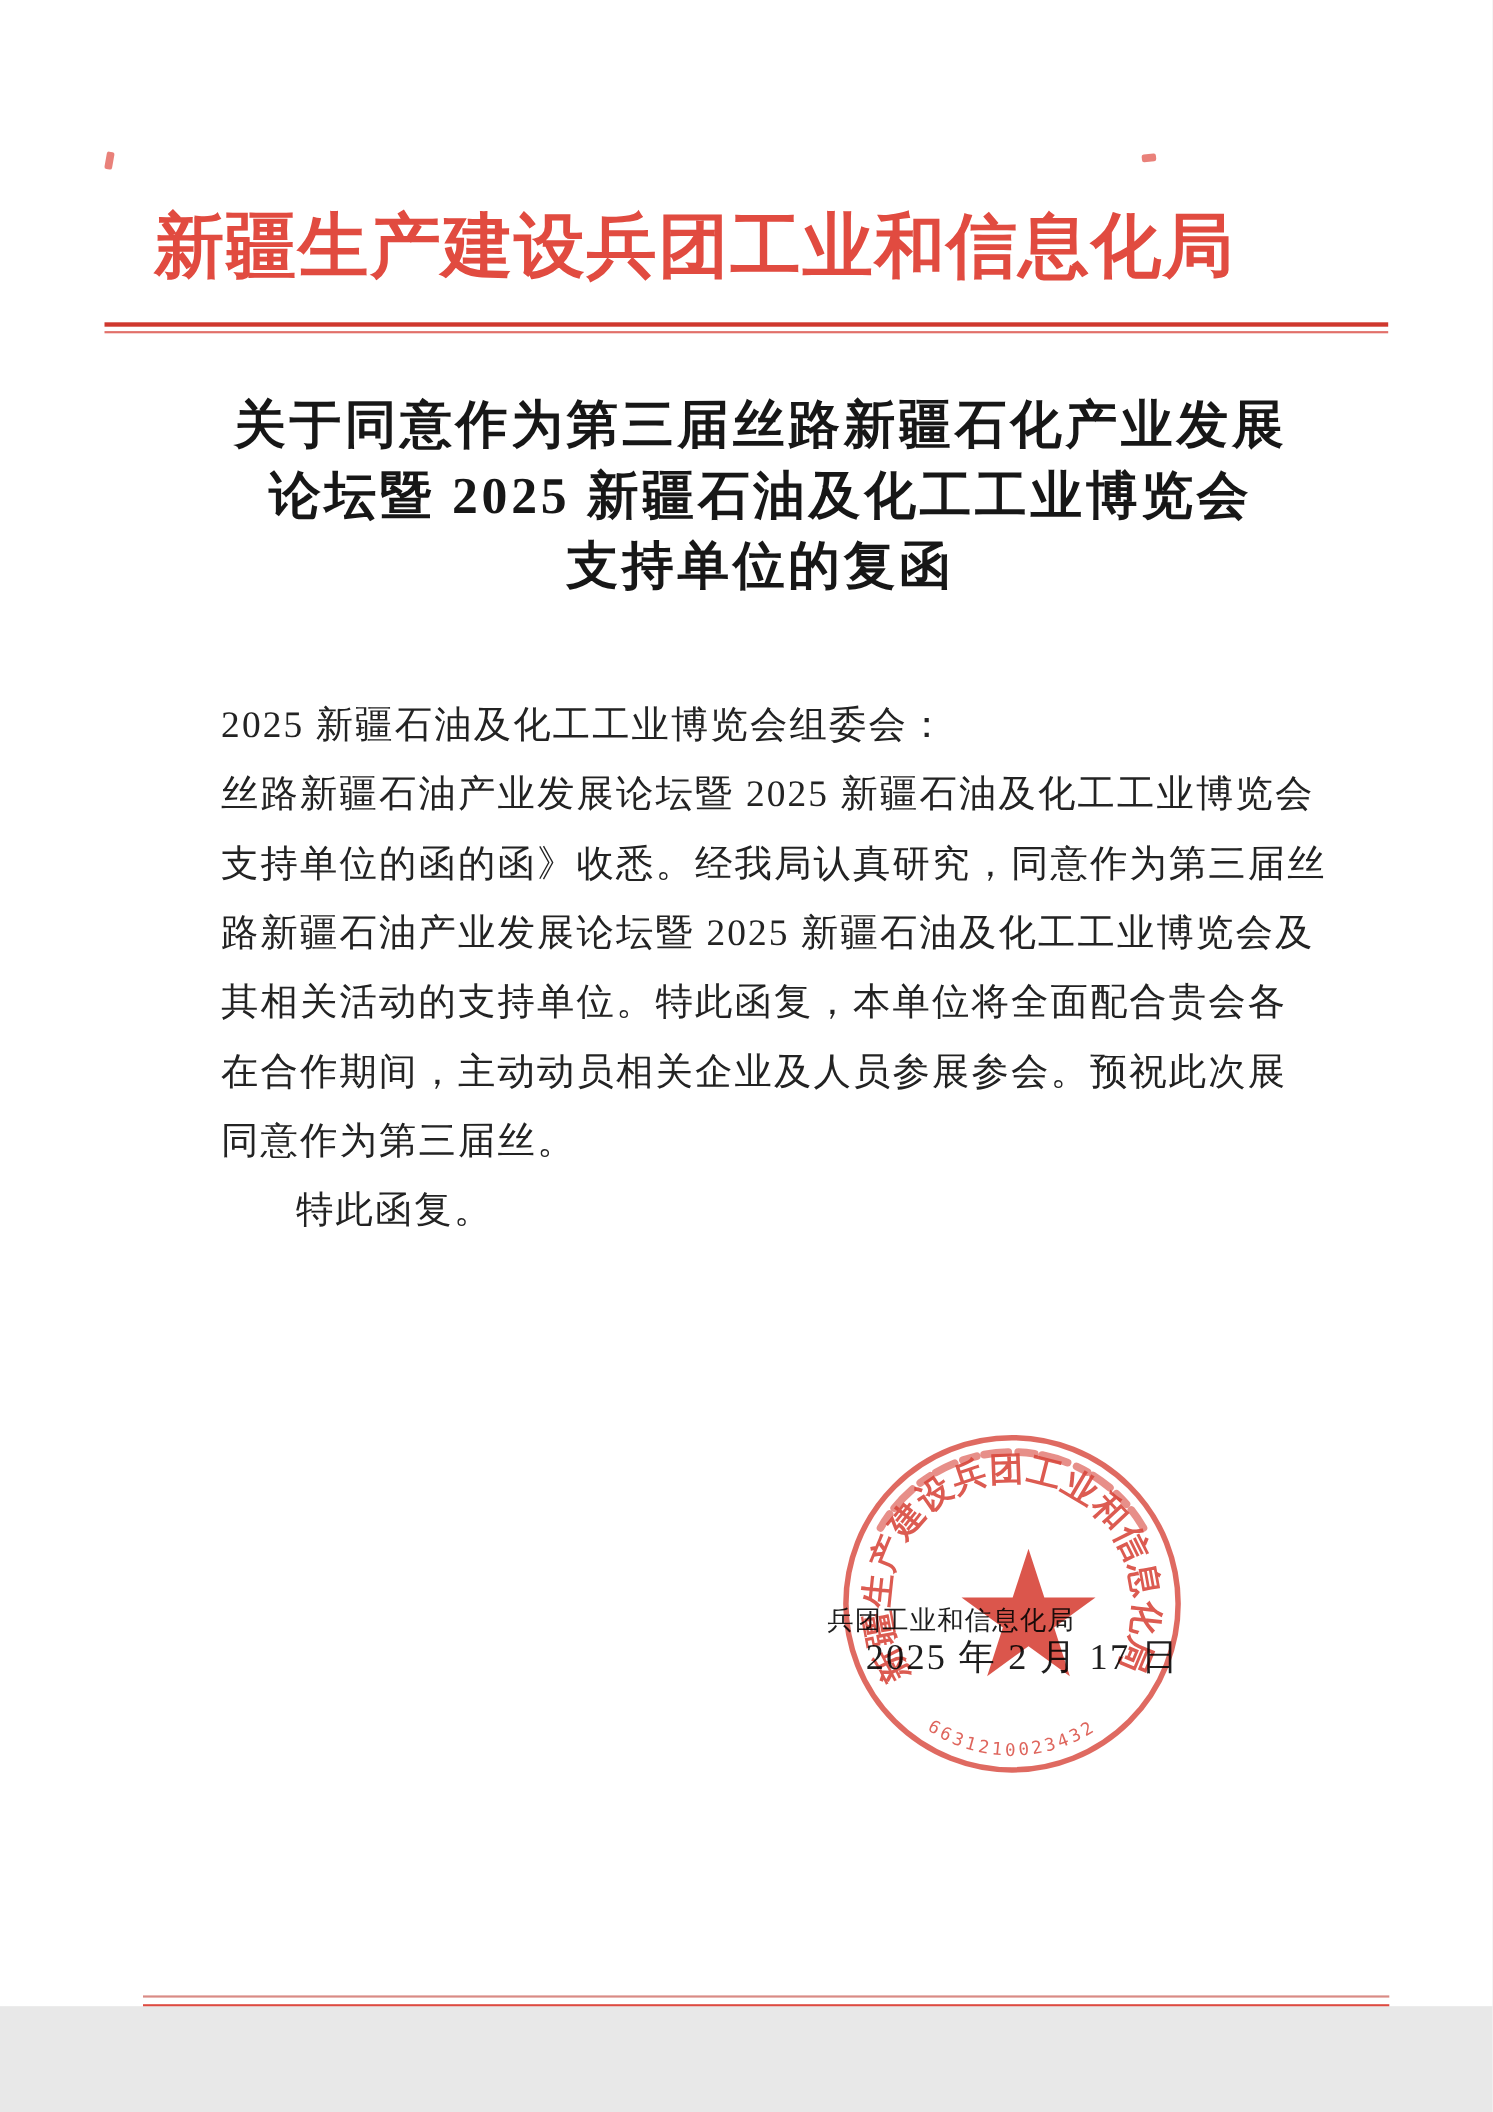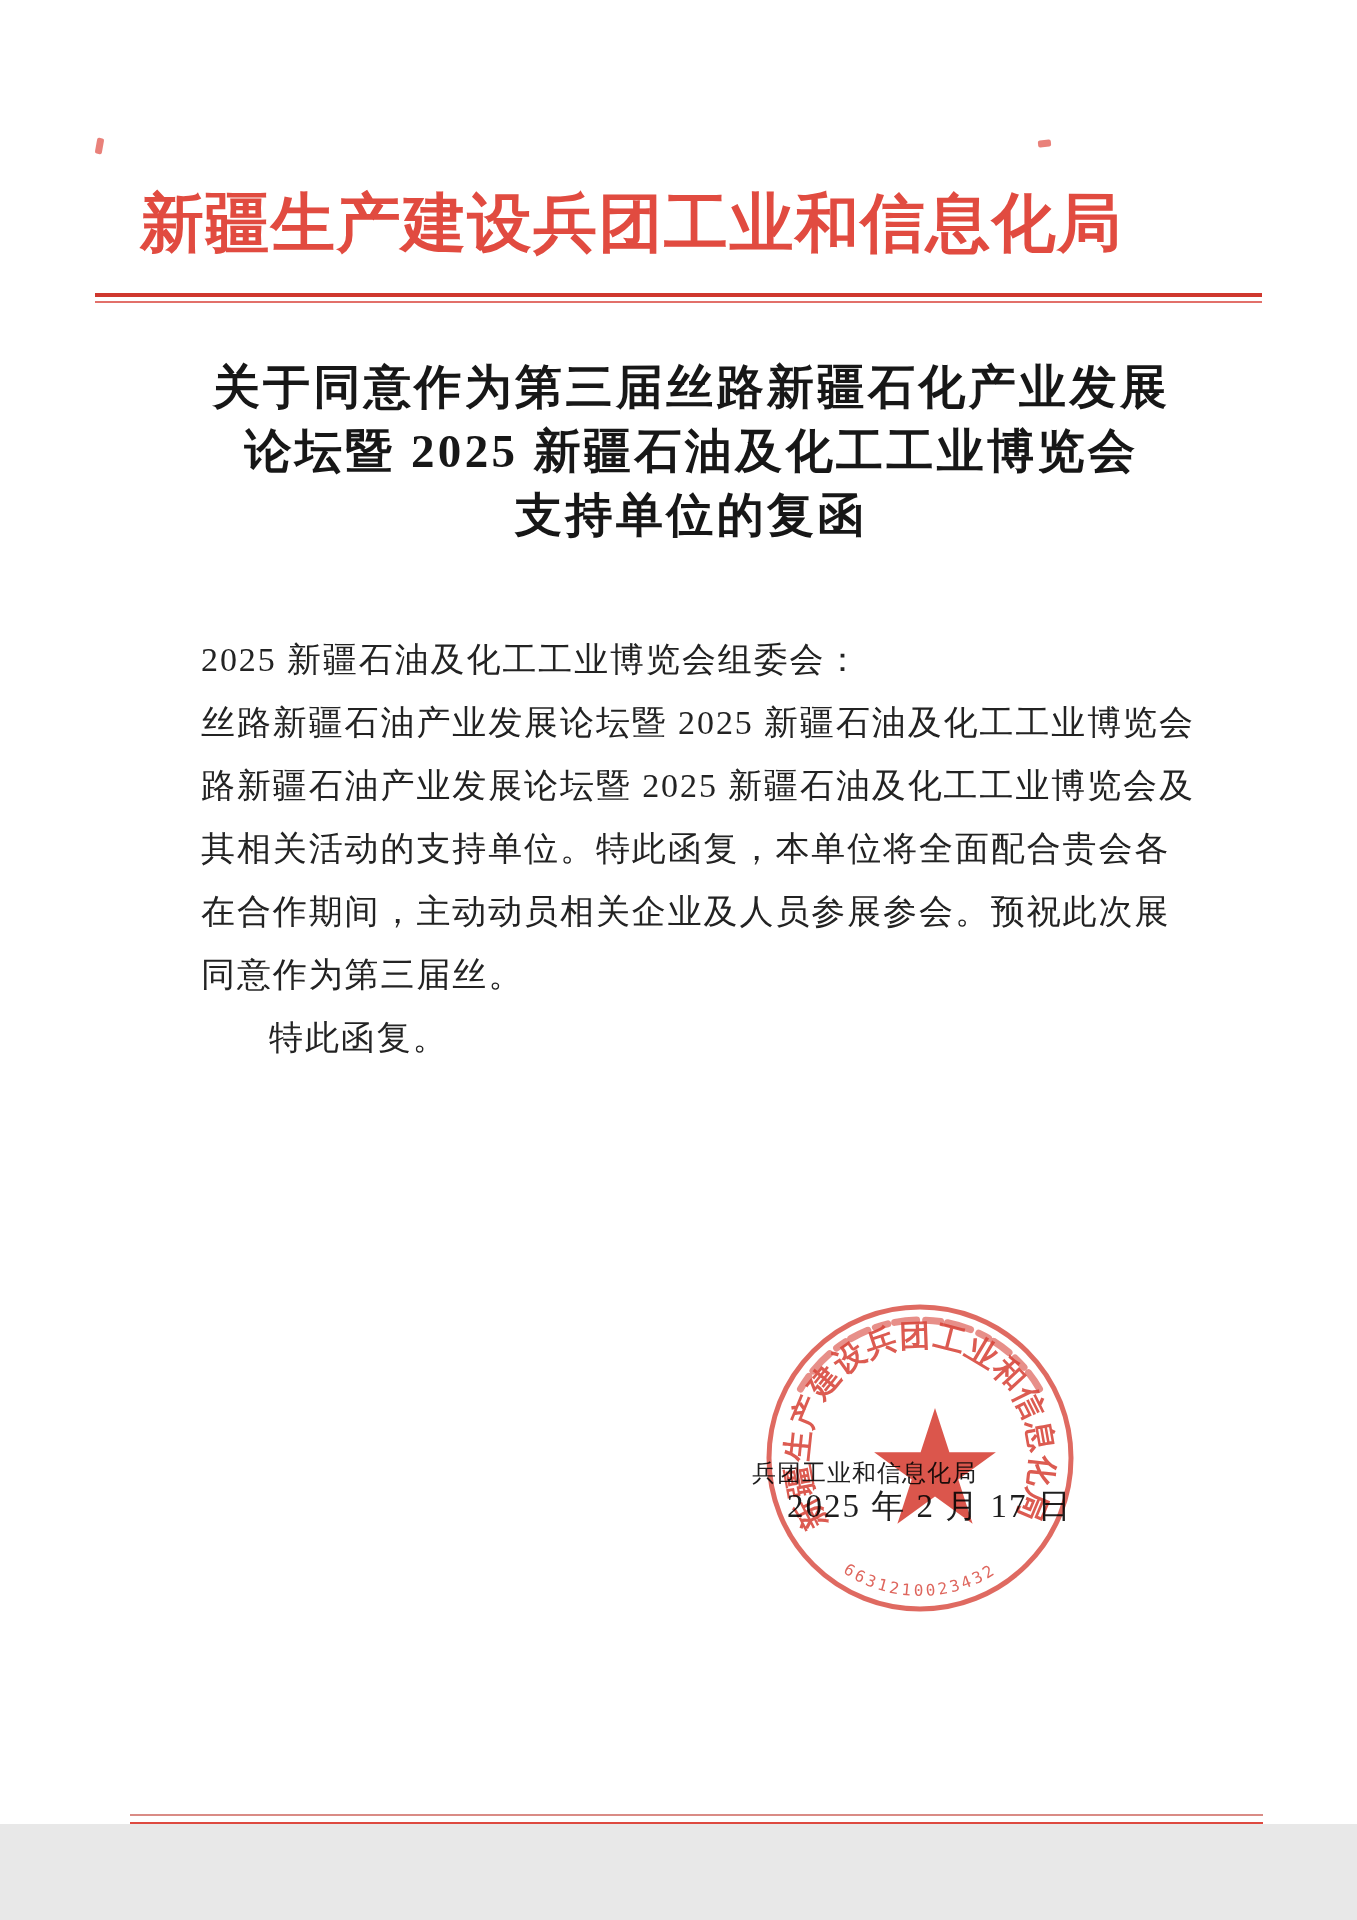--- a/index.html
+++ b/index.html
@@ -78,20 +78,21 @@
 
   <div class="doc-title">
     <div>关于同意作为第三届丝路新疆石化产业发展</div>
     <div>论坛暨 2025 新疆石油及化工工业博览会</div>
     <div>支持单位的复函</div>
   </div>
 
   <div class="body-block">
     <div class="bline">2025 新疆石油及化工工业博览会组委会：</div>
     <div class="bline">丝路新疆石油产业发展论坛暨 2025 新疆石油及化工工业博览会</div>
+    <div class="bline">支持单位的函的函》收悉。经我局认真研究，同意作为第三届丝</div>
     <div class="bline">路新疆石油产业发展论坛暨 2025 新疆石油及化工工业博览会及</div>
     <div class="bline">其相关活动的支持单位。特此函复，本单位将全面配合贵会各</div>
     <div class="bline">在合作期间，主动动员相关企业及人员参展参会。预祝此次展</div>
     <div class="bline">同意作为第三届丝。</div>
     <div class="bline closing">特此函复。</div>
   </div>
 
   <div class="sig-org">兵团工业和信息化局</div>
   <div class="sig-date">2025 年 2 月 17 日</div>
 

